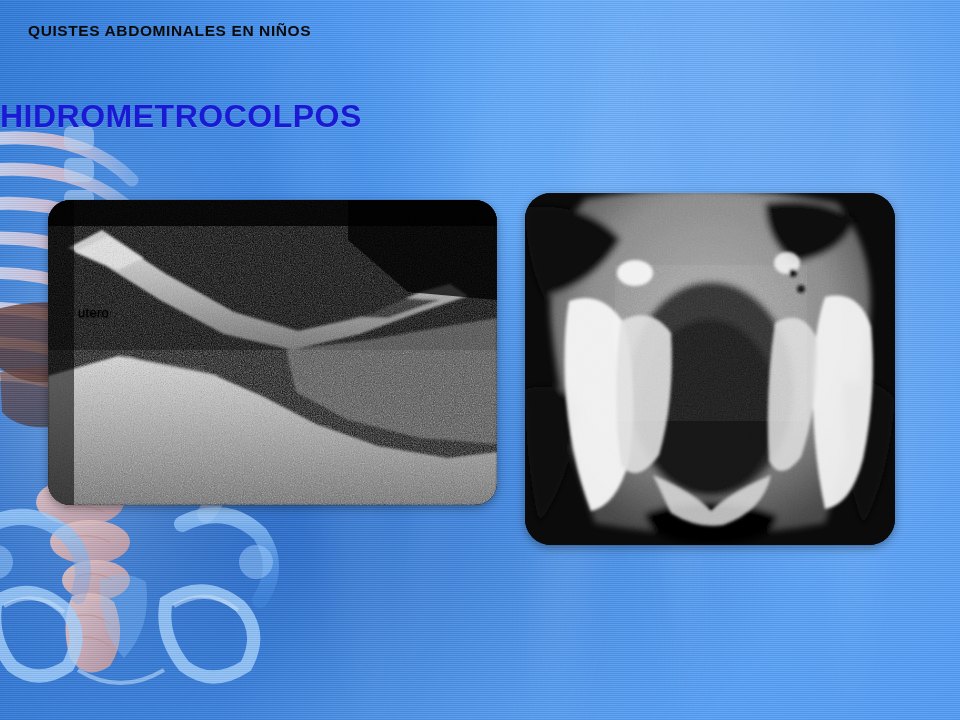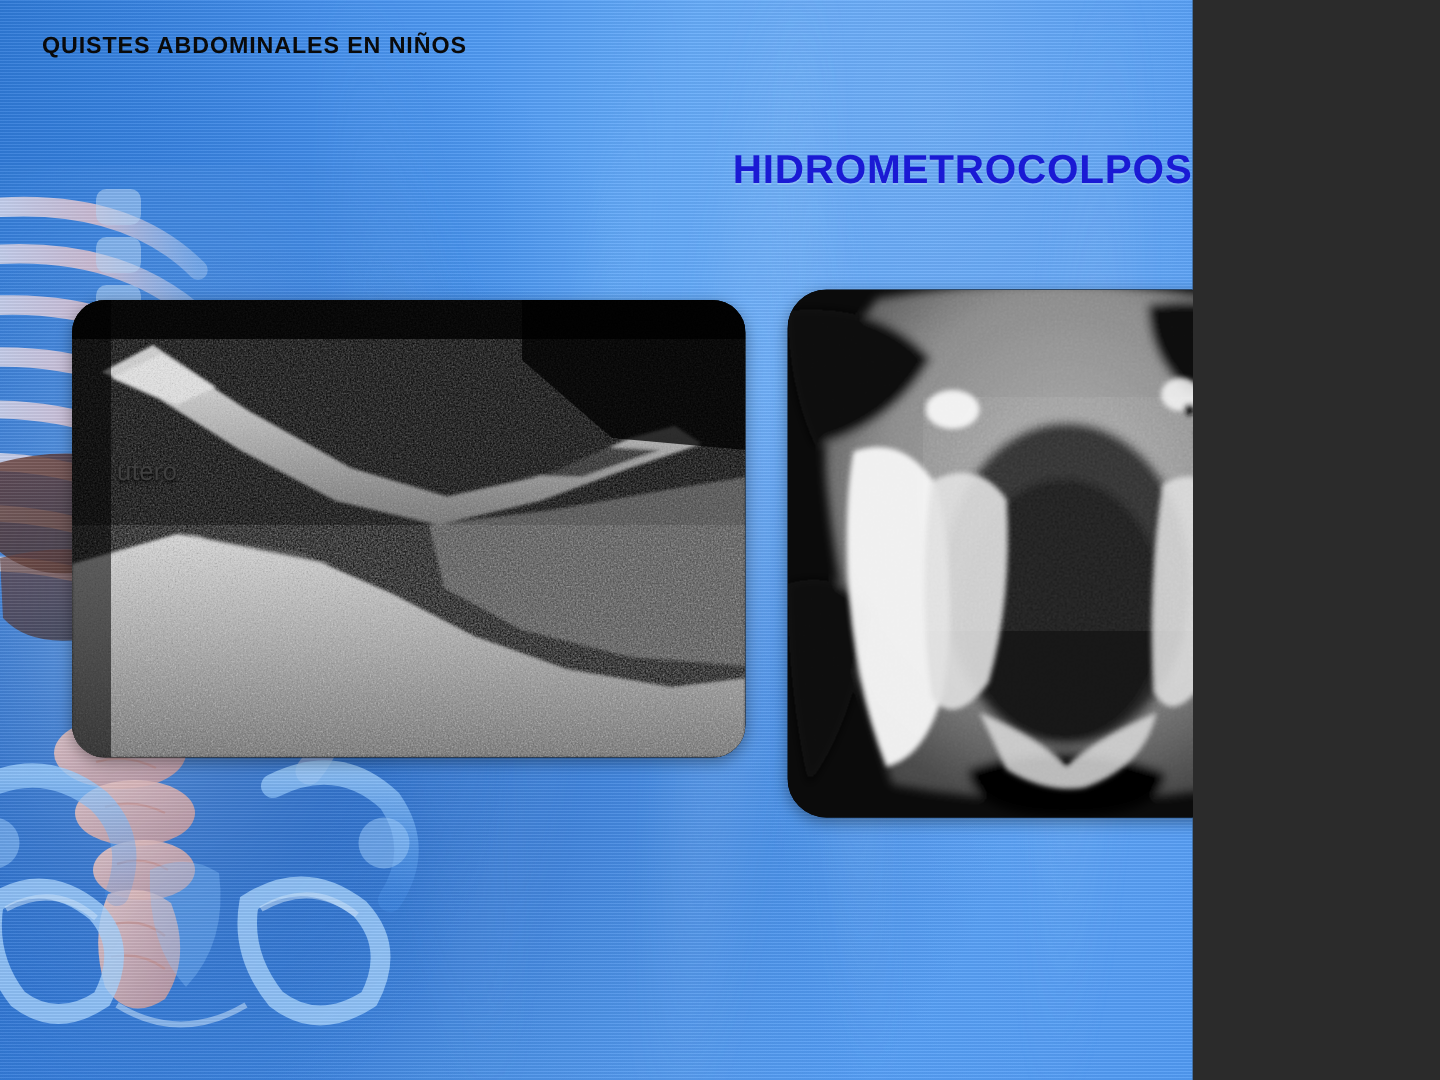--- a/index.html
+++ b/index.html
@@ -2,21 +2,21 @@
 <html><head>
 <meta charset="utf-8">
 <style>
   html, body {
     margin: 0;
     padding: 0;
     background: #2b2b2b;
   }
   .slide {
     position: relative;
-    width: 795px;
+    width: 960px;
     height: 720px;
     overflow: hidden;
     font-family: "Liberation Sans", sans-serif;
     background: #4f9ef7;
   }
 
   
   .bg-base {
     position: absolute;
     inset: 0;
@@ -82,22 +82,22 @@
     font-weight: bold;
     letter-spacing: .6px;
     color: #0a0a0a;
     white-space: nowrap;
   }
   .title {
     position: absolute;
     left: 0;
     right: 0;
     top: 98px;
-    text-align: right;
-    font-size: 27px;
+    text-align: left;
+    font-size: 32px;
     font-weight: bold;
     letter-spacing: .5px;
     color: #1a1ad4;
     text-shadow: 0 1px 0 rgba(255,255,255,0.18);
   }
   .caption {
     position: absolute;
     left: 0;
     right: 0;
     top: 595px;
@@ -127,22 +127,22 @@
     top: 193px;
     width: 370px;
     height: 352px;
     border-radius: 26px;
     box-shadow: 0 3px 10px rgba(0,0,0,0.35);
   }
   .media svg { display: block; width: 100%; height: 100%; }
 
   .us-label {
     position: absolute;
-    color: #404040;
-    font-size: 17px;
+    color: #000000;
+    font-size: 13px;
     letter-spacing: .3px;
     text-shadow: 0 1px 2px rgba(0,0,0,0.9);
   }
   .lbl-utero  { left: 78px;  top: 305px; }
   .lbl-vagina { left: 288px; top: 373px; }
 </style>
 </head>
 <body>
 
 <div class="slide">

